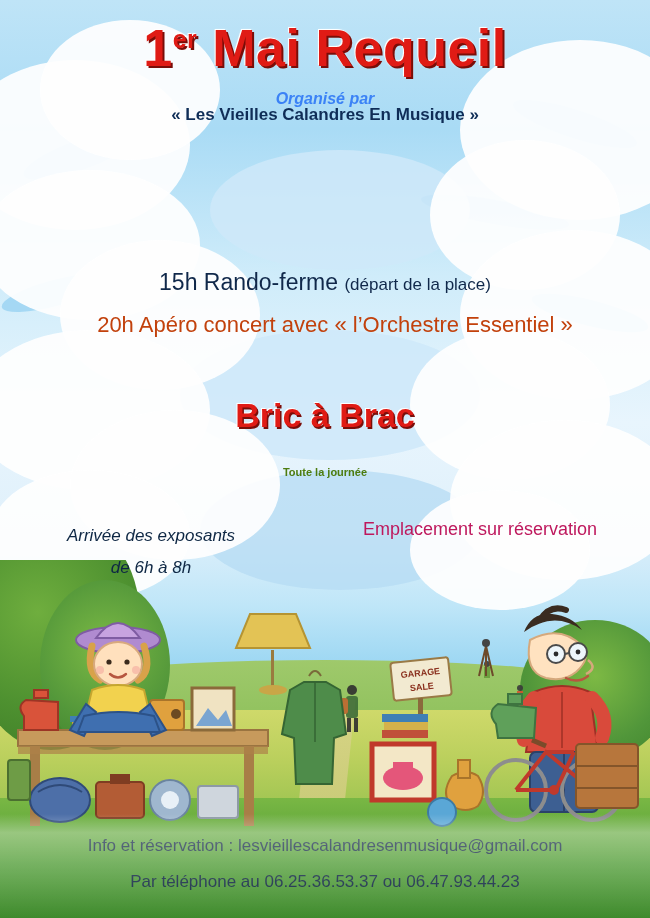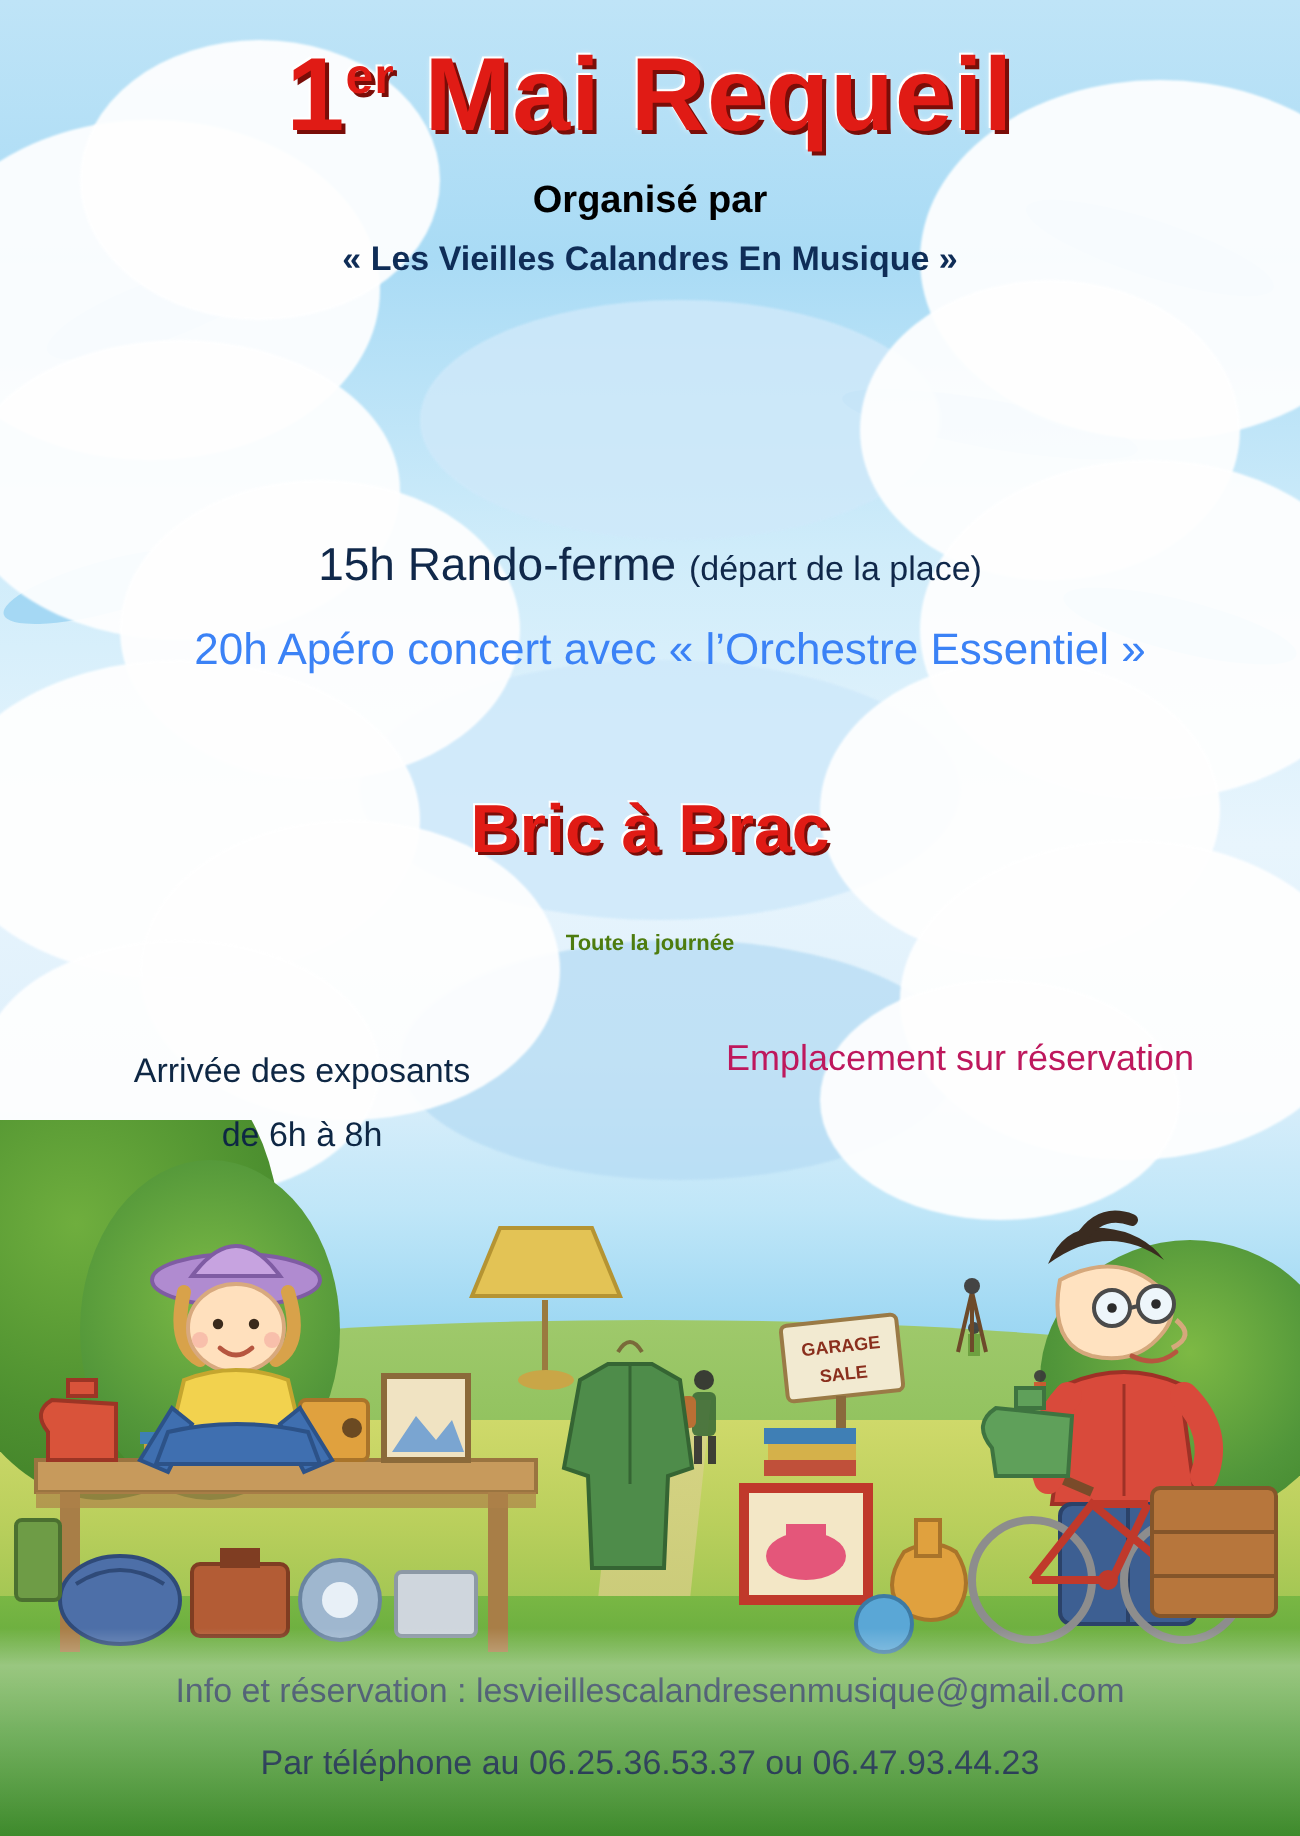--- a/index.html
+++ b/index.html
@@ -172,28 +172,29 @@
        0 0 3px rgba(255,255,255,.7);
   }
   .title sup {
     font-size: 25px;
     vertical-align: super;
   }
 
   .organise {
     position: absolute;
     top: 90px; left: 0; right: 0;
-    font-size: 19px;
+    font-size: 16px;
     font-weight: bold;
-    color: #000000;
+    color: #3b82f6;
+    font-style: italic;
   }
 
   .assoc {
     position: absolute;
-    top: 120px; left: 0; right: 0;
+    top: 105px; left: 0; right: 0;
     font-size: 17px;
     font-weight: bold;
     color: #0f2d57;
   }
 
   .heading-red {
     position: absolute;
     top: 196px; left: 0; right: 0;
     font-size: 36px;
     font-weight: bold;
@@ -208,21 +209,21 @@
     color: #10284a;
   }
   .line-rando .sub {
     font-size: 17px;
   }
 
   .line-apero {
     position: absolute;
     top: 312px; left: 0; right: 12px;
     font-size: 22px;
-    color: #3b82f6;
+    color: #c2410c;
     margin-left: 32px;
   }
 
   .bricabrac {
     position: absolute;
     top: 396px; left: 0; right: 0;
     font-size: 34px;
     font-weight: bold;
     color: #e01b15;
     text-shadow: 1.5px 1.5px 0 #7a0d08, -1px -1px 0 #ffffff;
@@ -238,20 +239,21 @@
 
   .col-left {
     position: absolute;
     top: 520px;
     left: 26px;
     width: 250px;
     text-align: center;
     font-size: 17px;
     color: #0e2744;
     line-height: 1.9;
+    font-style: italic;
   }
   .col-right {
     position: absolute;
     top: 512px;
     right: 10px;
     width: 320px;
     text-align: center;
     font-size: 18px;
     color: #be185d;
     line-height: 1.9;

